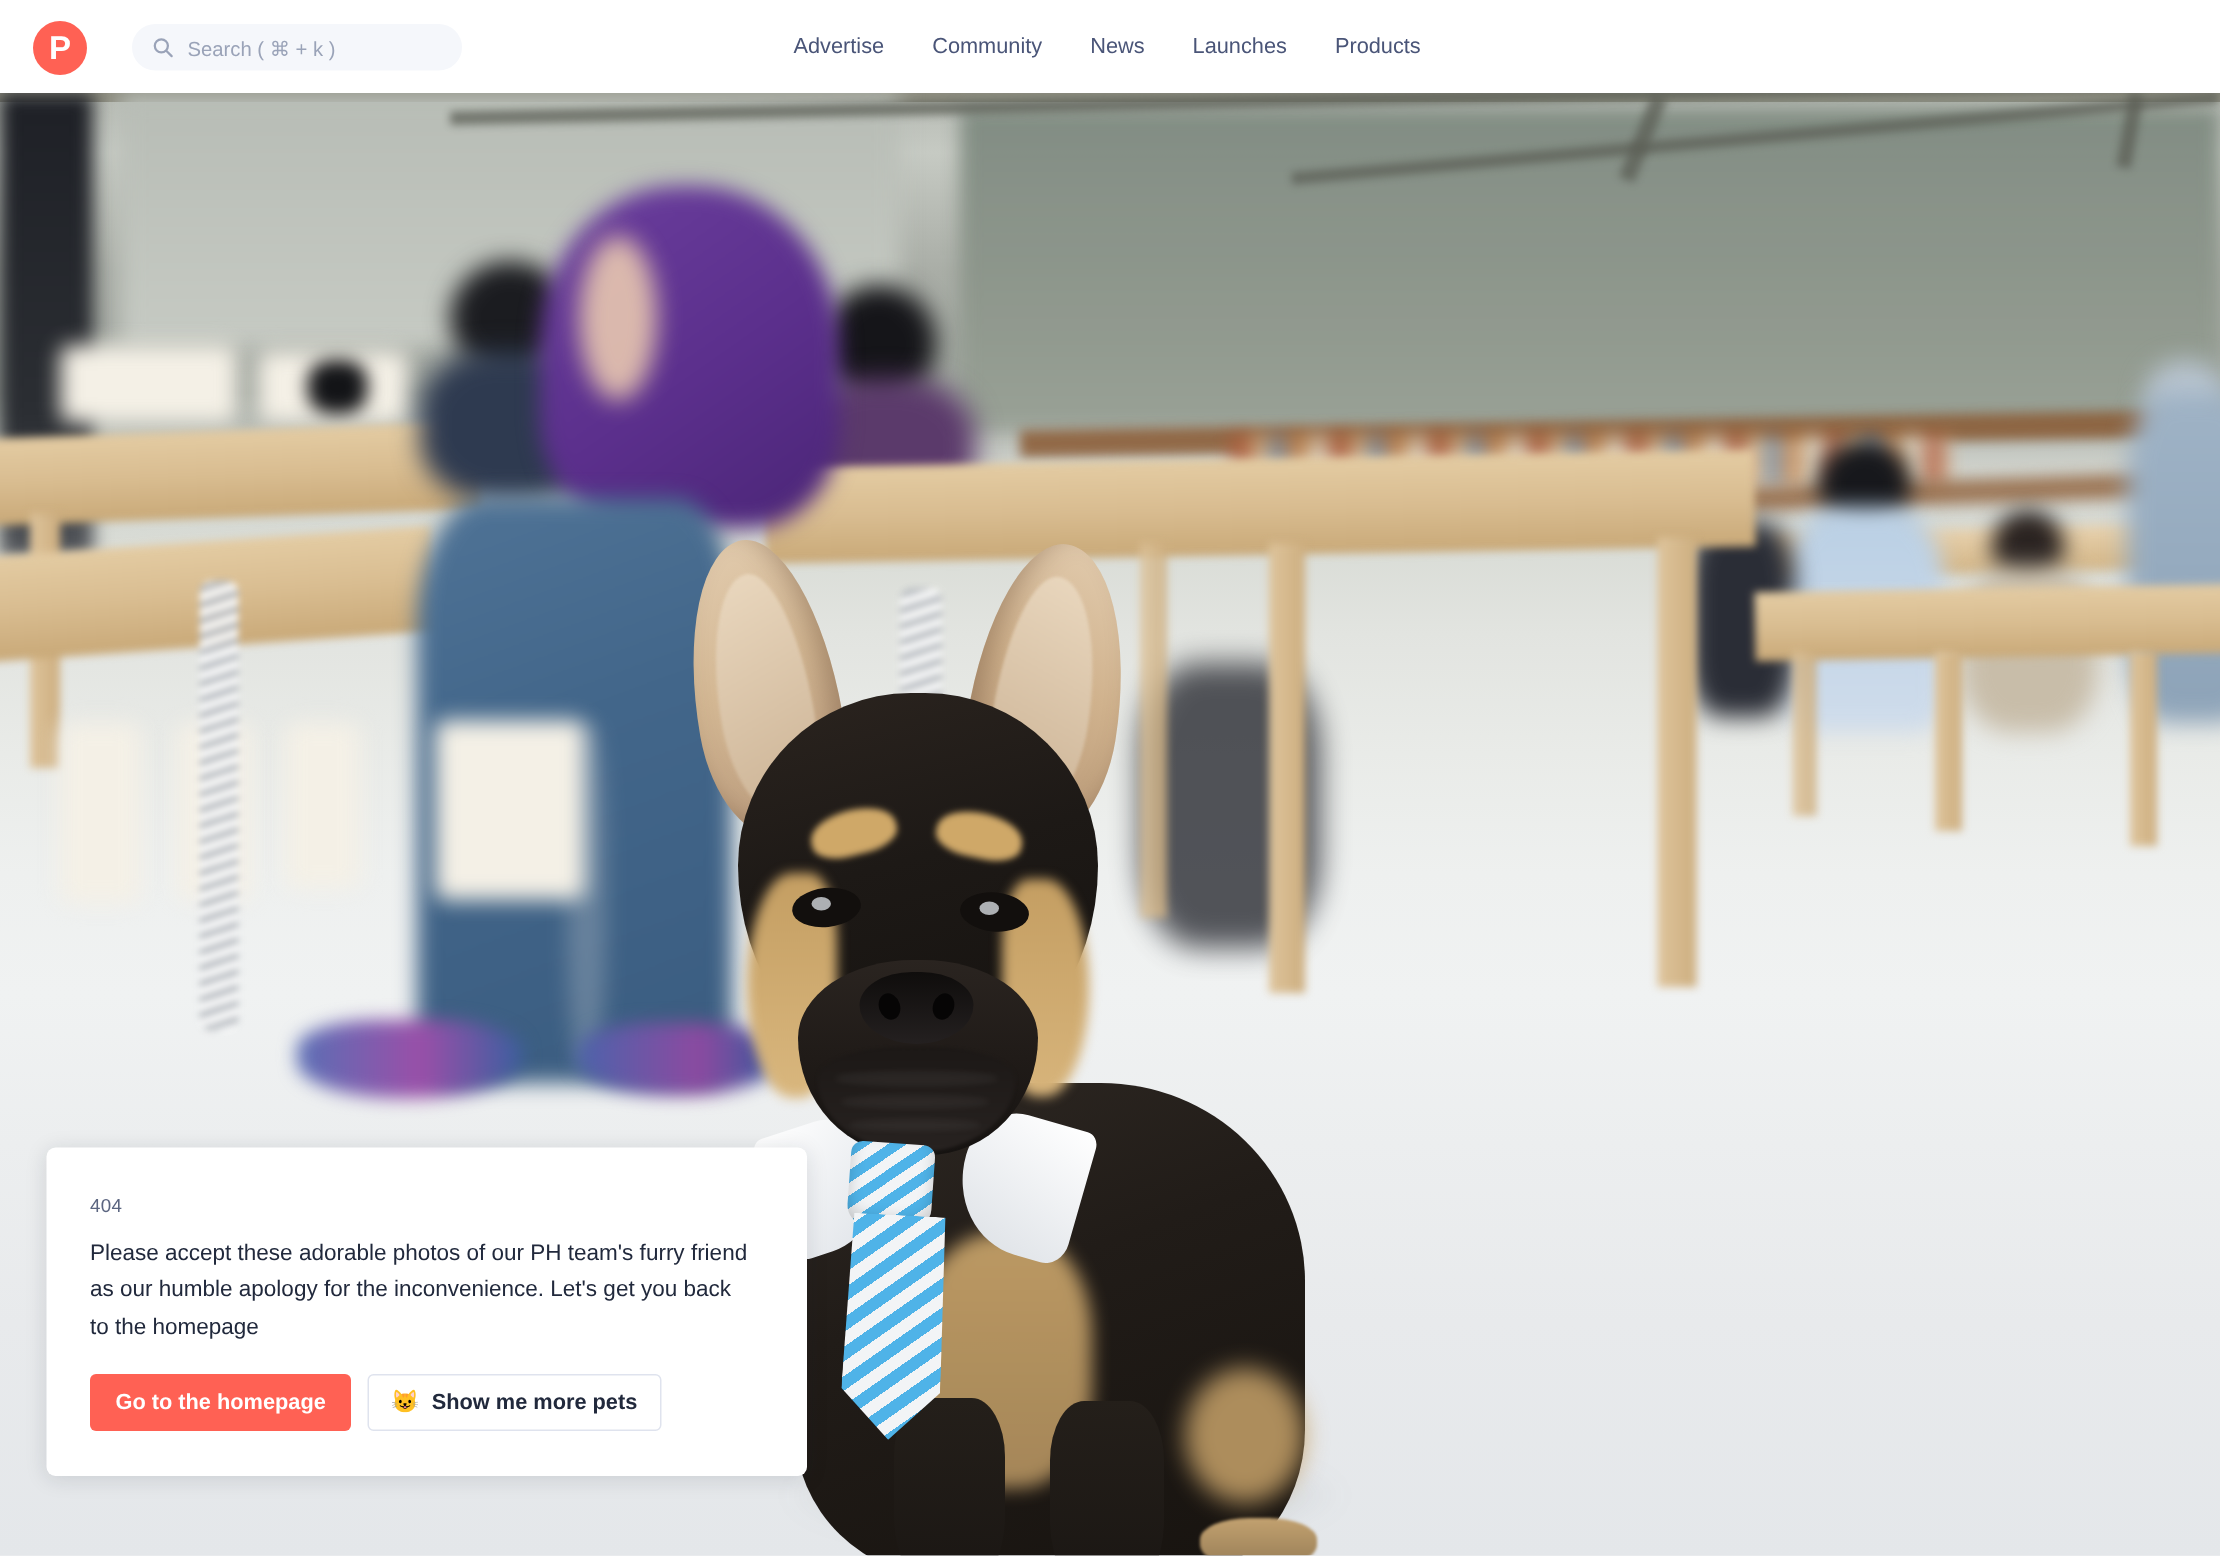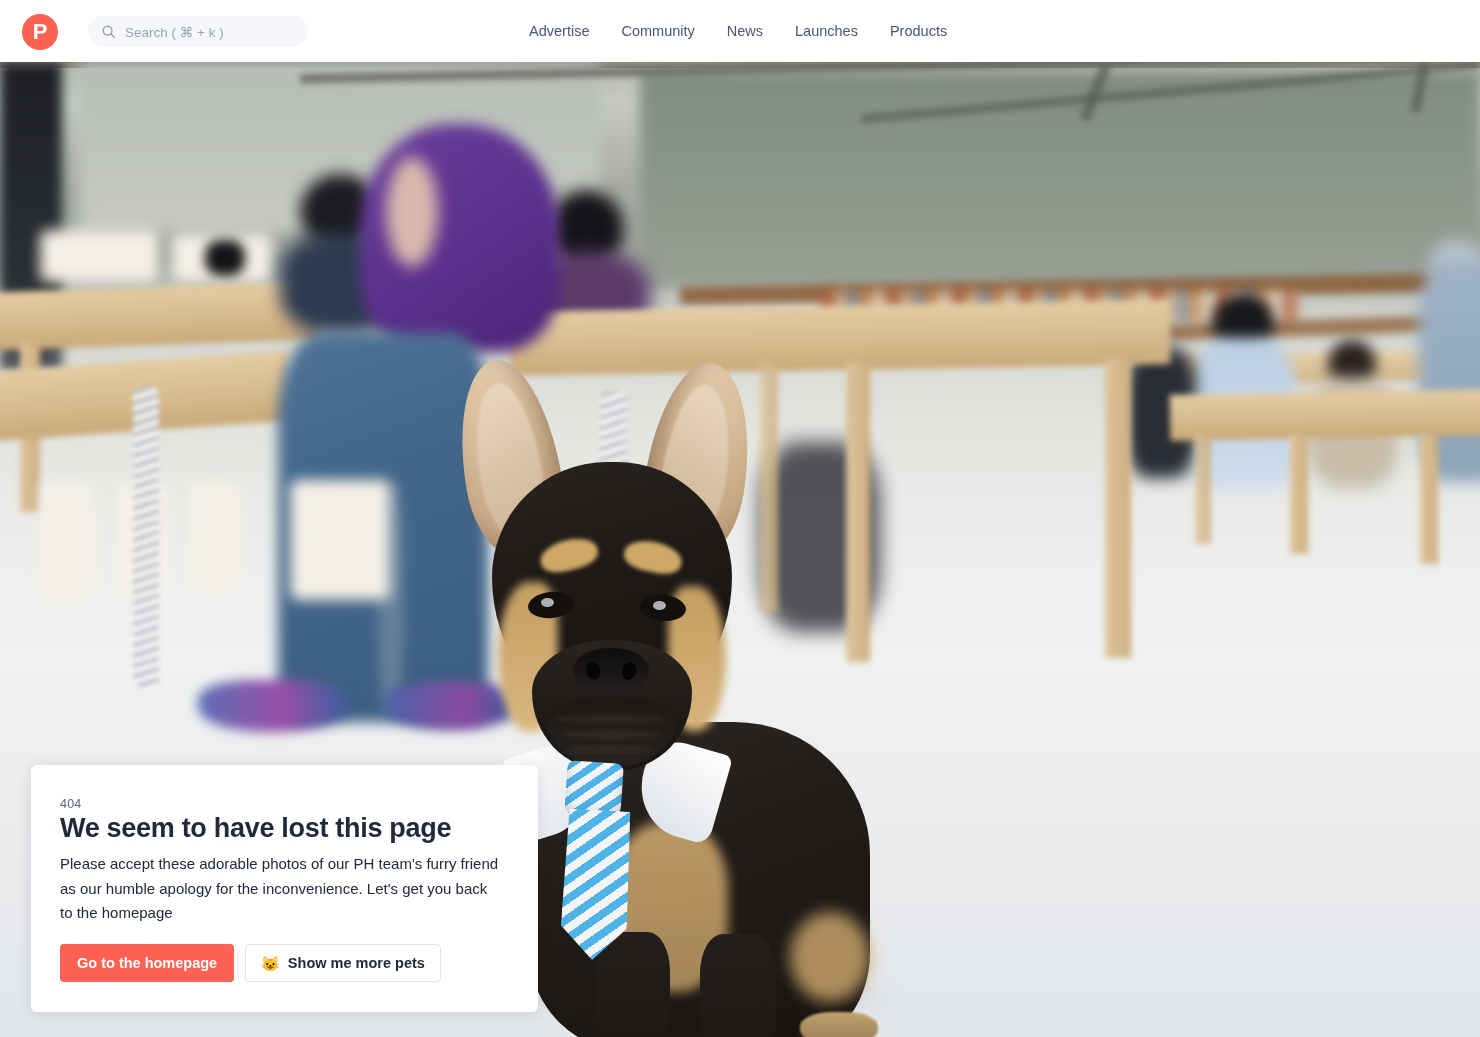--- a/index.html
+++ b/index.html
@@ -565,21 +565,21 @@
     background: #ffffff;
     border-radius: 6px;
     box-shadow: 0 2px 14px rgba(20,28,50,.13);
     padding: 32px 29px 30px 29px;
     z-index: 30;
   }
 
   .card-eyebrow {
     font-size: 12.5px;
     color: #5b6580;
-    margin-bottom: 1px;
+    margin-bottom: 13px;
     letter-spacing: .2px;
   }
 
   .card-title {
     font-size: 27px;
     font-weight: bold;
     color: #21293c;
     letter-spacing: -0.3px;
     margin-bottom: 8px;
     line-height: 1.2;
@@ -754,21 +754,20 @@
       <div class="d-wrinkle w2"></div>
       <div class="d-wrinkle w3"></div>
 
       <div class="d-tie-knot"></div>
       <div class="d-tie-body"></div>
     </div>
   </div>
 
   <div class="card">
     <div class="card-eyebrow">404</div>
-    <h1 class="card-title">We seem to have lost this page</h1>
     <p class="card-body">Please accept these adorable photos of our PH team's furry friend as our humble apology for the inconvenience. Let's get you back to the homepage</p>
     <div class="card-actions">
       <button class="btn-primary">Go to the homepage</button>
       <button class="btn-secondary">
         <span class="btn-emoji">😺</span>
         <span>Show me more pets</span>
       </button>
     </div>
   </div>
 

